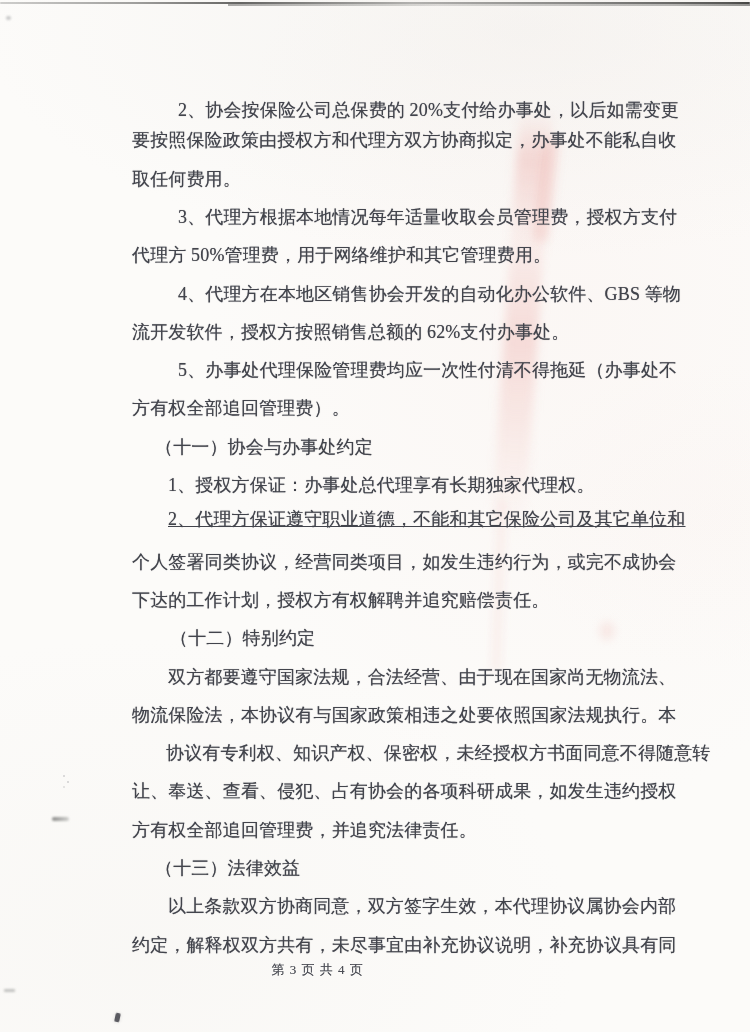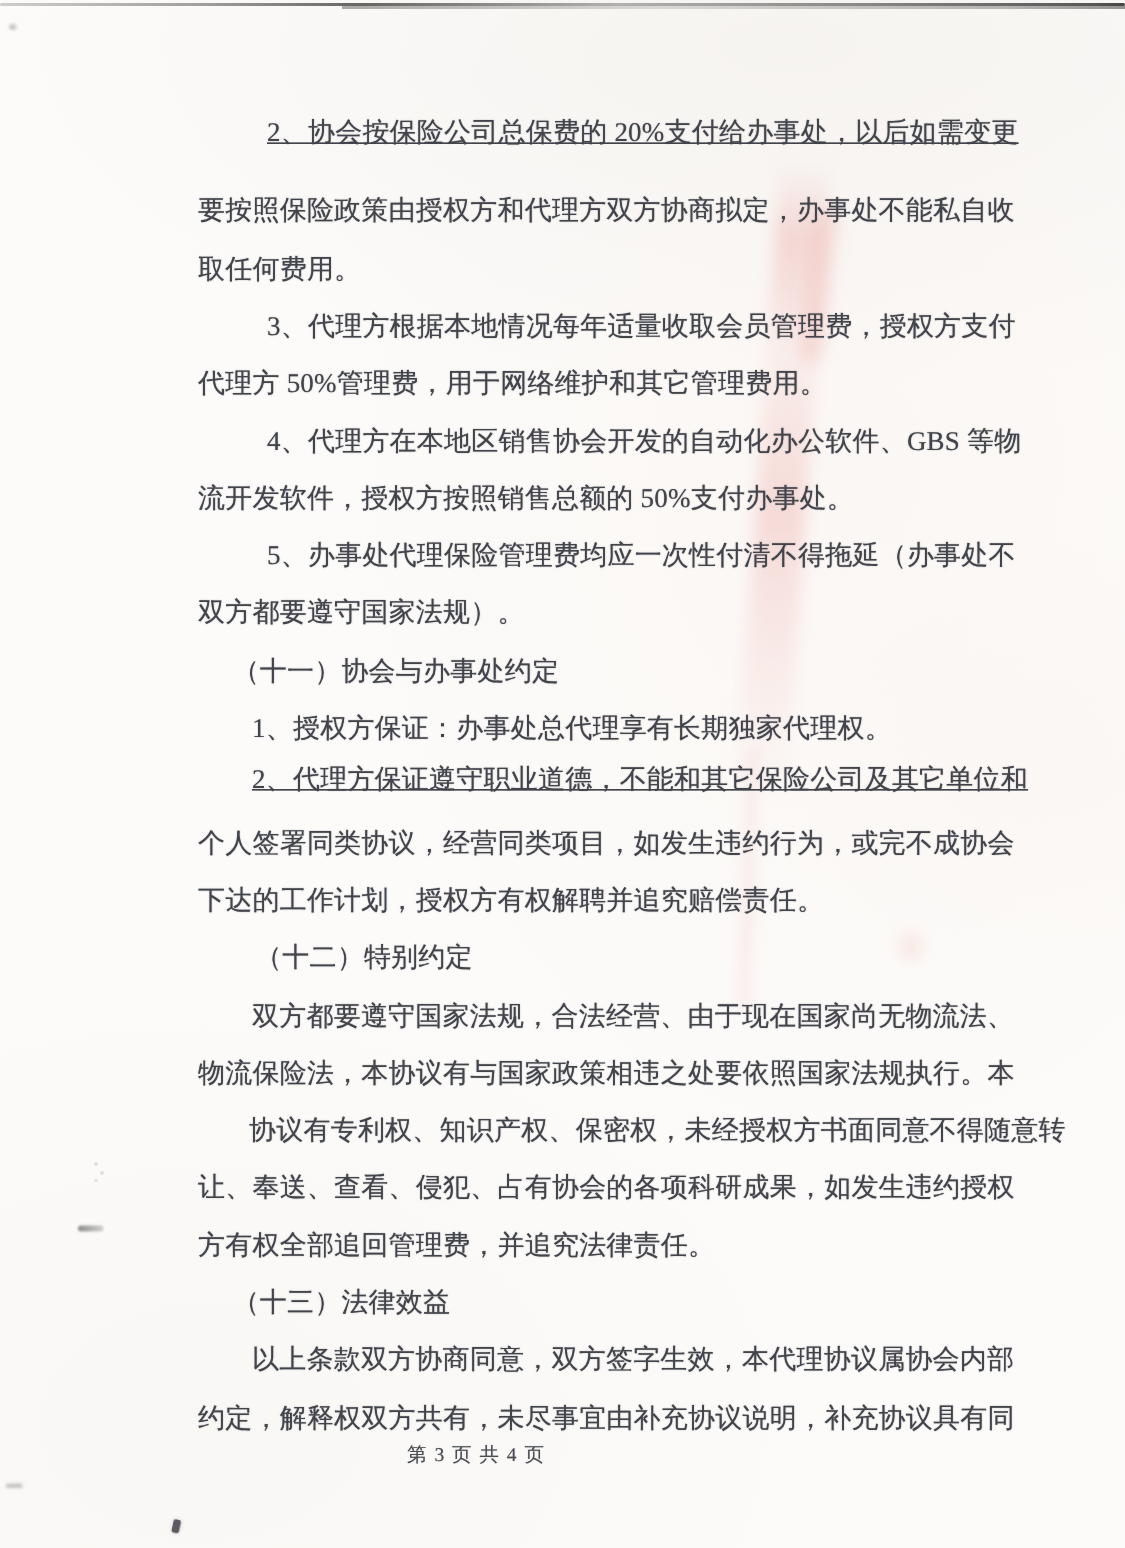--- a/index.html
+++ b/index.html
@@ -88,29 +88,29 @@
 <div class="streak-tail"></div>
 <div class="pink-dot"></div>
 
 <div class="speck-1"></div>
 <div class="squiggle"></div>
 <div class="dash-mark"></div>
 <div class="edge-dash"></div>
 <div class="comma-mark"></div>
 
 <div class="doc" style="color: rgb(66, 68, 76);">
-    <div class="line" style="top: 76px; left: 178px; text-decoration: underline;">2、协会按保险公司总保费的 20%支付给办事处，以后如需变更</div>
+    <div class="line" style="top: 98px; left: 178px;">2、协会按保险公司总保费的 20%支付给办事处，以后如需变更</div>
     <div class="line" style="top: 128.3px; left: 132px;">要按照保险政策由授权方和代理方双方协商拟定，办事处不能私自收</div>
     <div class="line" style="top: 166.6px; left: 132px;">取任何费用。</div>
     <div class="line" style="top: 204.9px; left: 178px;">3、代理方根据本地情况每年适量收取会员管理费，授权方支付</div>
     <div class="line" style="top: 243.2px; left: 132px;">代理方 50%管理费，用于网络维护和其它管理费用。</div>
     <div class="line" style="top: 281.5px; left: 178px;">4、代理方在本地区销售协会开发的自动化办公软件、GBS 等物</div>
-    <div class="line" style="top: 319.8px; left: 132px;">流开发软件，授权方按照销售总额的 50%支付办事处。</div>
+    <div class="line" style="top: 319.8px; left: 132px;">流开发软件，授权方按照销售总额的 62%支付办事处。</div>
     <div class="line" style="top: 358.1px; left: 178px;">5、办事处代理保险管理费均应一次性付清不得拖延（办事处不</div>
-    <div class="line" style="top: 396.4px; left: 132px;">双方都要遵守国家法规）。</div>
+    <div class="line" style="top: 396.4px; left: 132px;">方有权全部追回管理费）。</div>
     <div class="line" style="top: 434.7px; left: 155px;">（十一）协会与办事处约定</div>
     <div class="line" style="top: 473px; left: 168px;">1、授权方保证：办事处总代理享有长期独家代理权。</div>
     <div class="line" style="top: 507px; left: 168px; text-decoration: underline;">2、代理方保证遵守职业道德，不能和其它保险公司及其它单位和</div>
     <div class="line" style="top: 549.6px; left: 132px;">个人签署同类协议，经营同类项目，如发生违约行为，或完不成协会</div>
     <div class="line" style="top: 587.9px; left: 132px;">下达的工作计划，授权方有权解聘并追究赔偿责任。</div>
     <div class="line" style="top: 626.2px; left: 155px; margin-left: 15px;">（十二）特别约定</div>
     <div class="line" style="top: 664.5px; left: 168px;">双方都要遵守国家法规，合法经营、由于现在国家尚无物流法、</div>
     <div class="line" style="top: 702.8px; left: 132px;">物流保险法，本协议有与国家政策相违之处要依照国家法规执行。本</div>
     <div class="line" style="top: 741.1px; left: 132px; margin-left: 34px;">协议有专利权、知识产权、保密权，未经授权方书面同意不得随意转</div>
     <div class="line" style="top: 817.7px; left: 132px;">方有权全部追回管理费，并追究法律责任。</div>

